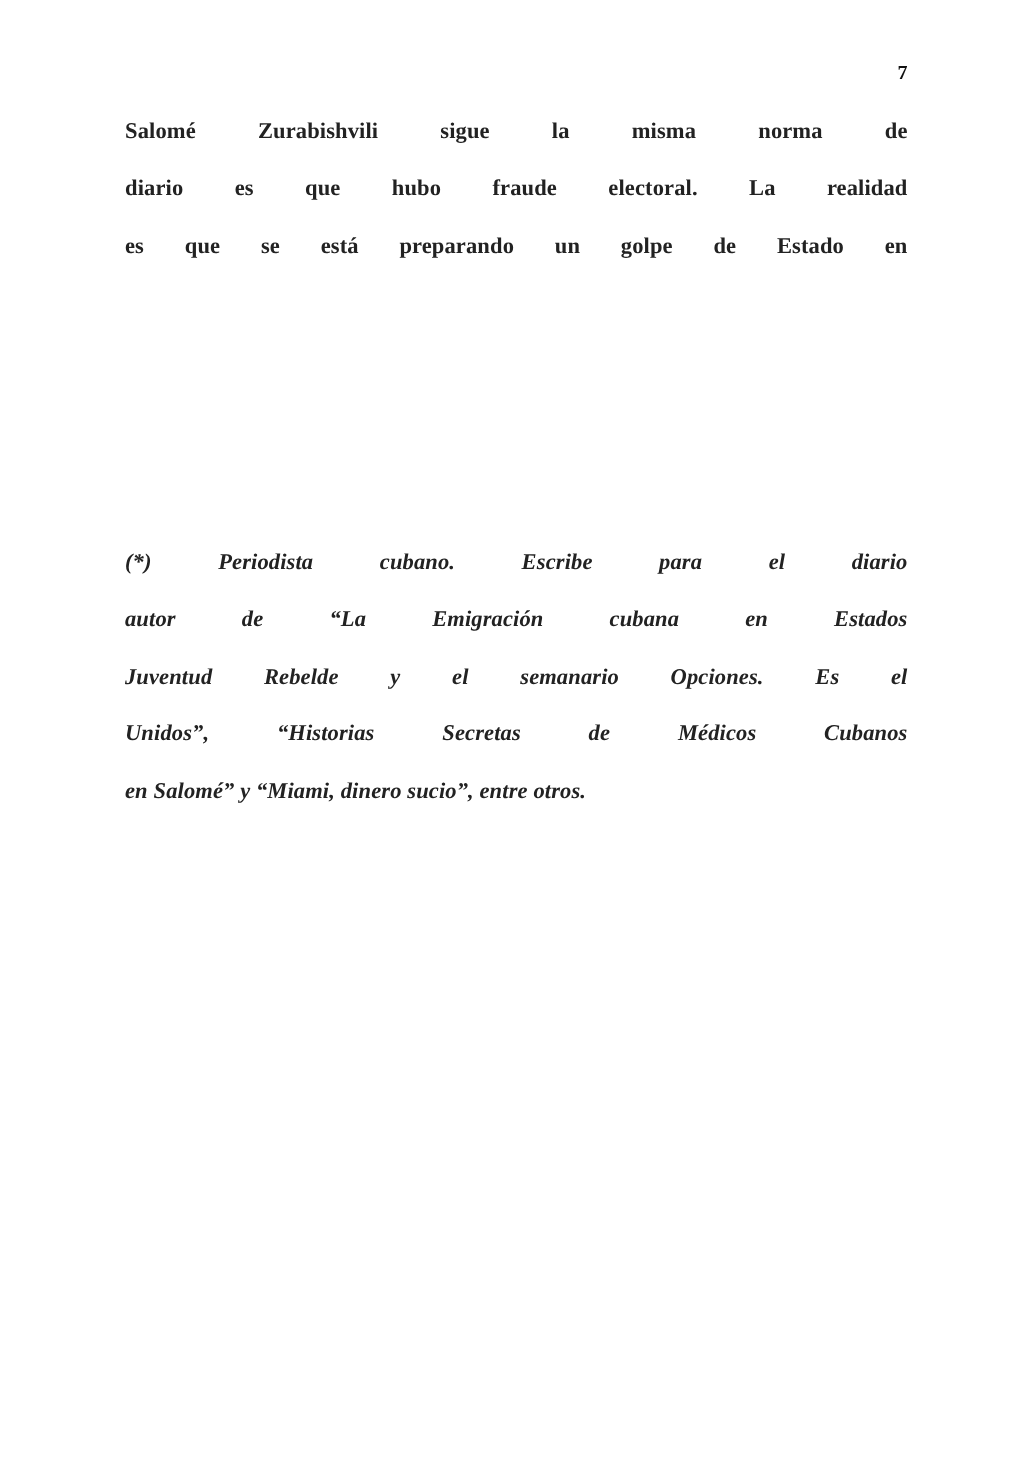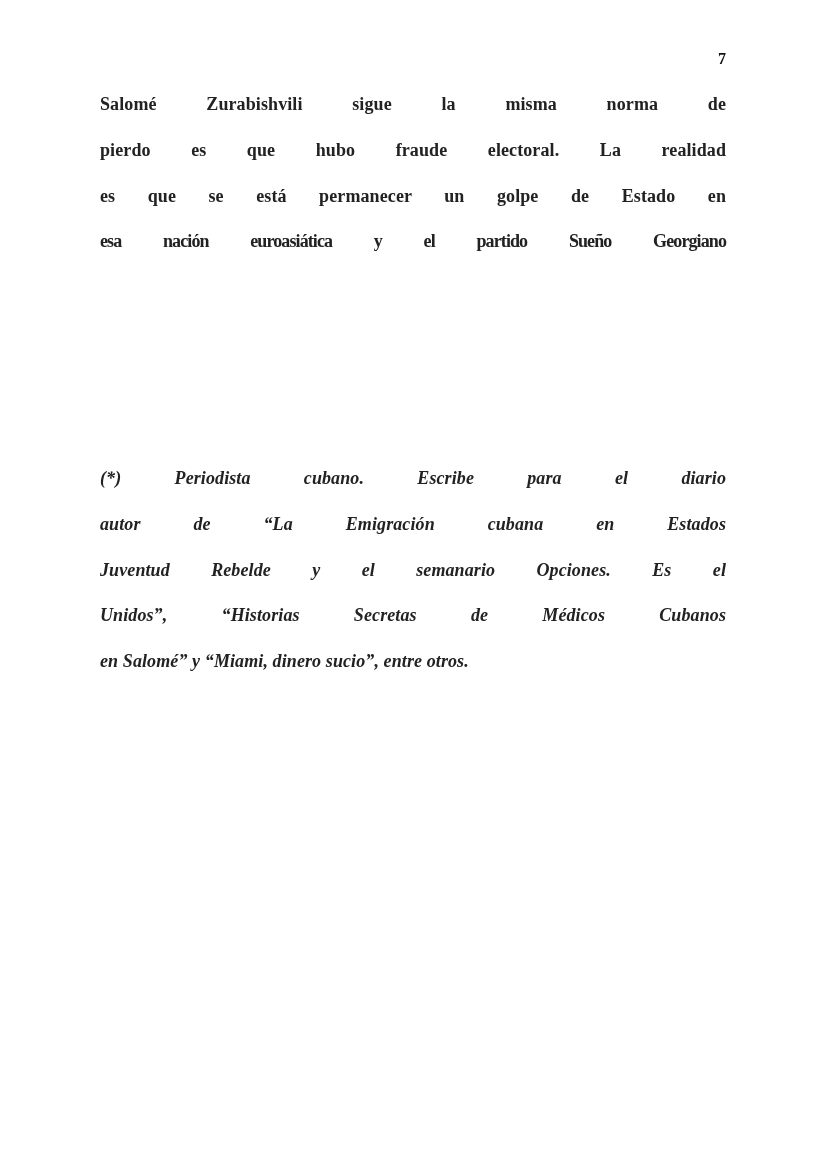--- a/index.html
+++ b/index.html
@@ -41,39 +41,38 @@
       white-space: nowrap;
       overflow: visible;
     }
     .para .line.last {
       text-align-last: left;
     }
     .body-para {
       top: 82px;
     }
     .note-para {
-      top: 456px;
+      top: 427px;
       font-style: italic;
     }
     .condensed {
       letter-spacing: -0.9px;
     }
   </style>
 </head>
 <body>
 
 <div>
 
   <div class="page-number">7</div>
 
   <div class="para body-para">
     <span class="line">Salomé Zurabishvili sigue la misma norma de</span>
-    <span class="line">pierdo es que hubo fraude electoral. La realidad</span>
-    <span class="line">es que se está permanecer un golpe de Estado en</span>
-    <span class="line condensed">esa nación euroasiática y el partido Sueño Georgiano</span>
+    <span class="line">diario es que hubo fraude electoral. La realidad</span>
+    <span class="line">es que se está preparando un golpe de Estado en</span>
   </div>
 
   <div class="para note-para">
     <span class="line">(*) Periodista cubano. Escribe para el diario</span>
     <span class="line">autor de “La Emigración cubana en Estados</span>
     <span class="line">Juventud Rebelde y el semanario Opciones. Es el</span>
     <span class="line">Unidos”, “Historias Secretas de Médicos Cubanos</span>
     <span class="line last">en Salomé” y “Miami, dinero sucio”, entre otros.</span>
   </div>
 

